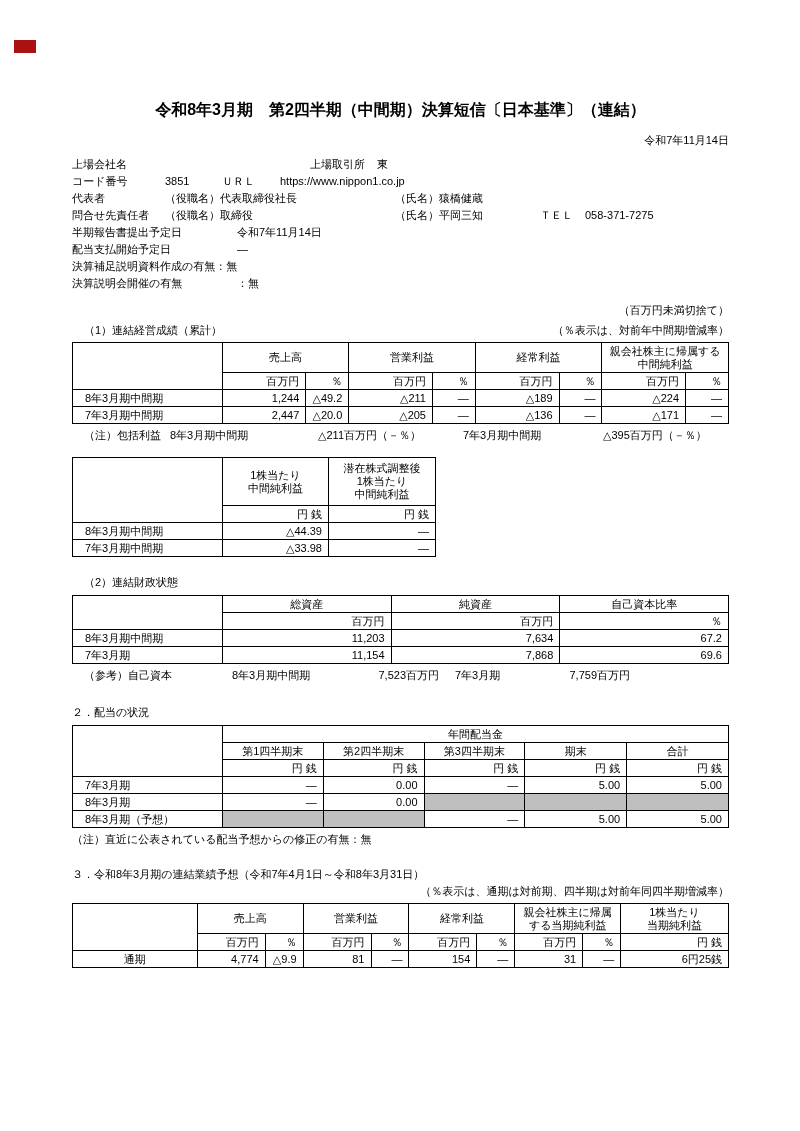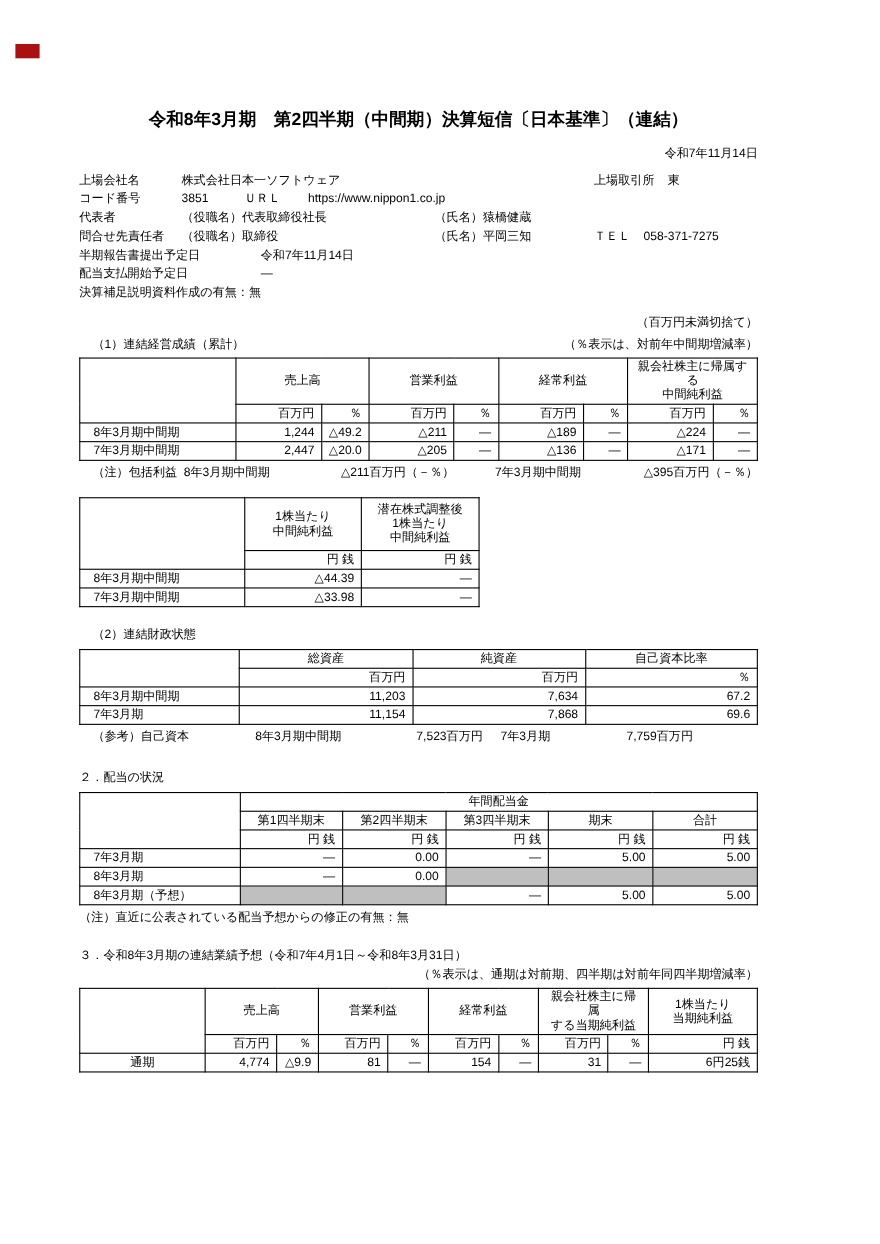--- a/index.html
+++ b/index.html
@@ -1,20 +1,20 @@
 <!DOCTYPE html>
 <html lang="ja" style="--grey_cell: #bfbfbf; --stamp: #aa1111;"><head>
 <meta charset="utf-8">
 <style>
   html,body{margin:0;padding:0}
   body{width:800px;height:1131px;background:#fff;color:#000;
        font-family:"Liberation Sans","DejaVu Sans",sans-serif;font-size:11px;
        position:relative;overflow:hidden}
   .stamp{position:absolute;left:14px;top:40px;width:22px;height:13px;background:var(--stamp,#a11)}
-  .content{padding:100px 111px 0 72px}
+  .content{padding:100px 71px 0 72px}
   .title{font-size:16px;font-weight:bold;text-align:center;margin:0;line-height:20px}
   .date-line{text-align:right;margin-top:13px;line-height:15px}
   .info{margin-top:8px}
   .irow{display:flex;line-height:17px;height:17px;white-space:nowrap}
   .irow span{display:inline-block}
   .w93{width:93px}.w230{width:230px}.w145{width:145px}.w165{width:165px}.w57{width:57px}.w58{width:58px}
   .ml12{margin-left:12px}
   .right{text-align:right}
   .note-r{text-align:right;margin-top:11px;line-height:15px}
   .sec-h{margin-top:8px;line-height:15px}
@@ -39,21 +39,20 @@
 <div class="stamp"></div>
 
 <div class="content">
 
   <h1 class="title">令和8年3月期　第2四半期（中間期）決算短信〔日本基準〕（連結）</h1>
   <div class="date-line">令和7年11月14日</div>
 
   <div class="info">
     <div class="irow">
       <span class="w93">上場会社名</span>
-      <span class="w230">株式会社日本一ソフトウェア</span>
       <span class="w145"></span>
       <span>上場取引所</span>
       <span class="ml12">東</span>
     </div>
     <div class="irow">
       <span class="w93">コード番号</span>
       <span class="w57">3851</span>
       <span class="w58">ＵＲＬ</span>
       <span>https://www.nippon1.co.jp</span>
     </div>
@@ -72,20 +71,24 @@
     <div class="irow">
       <span class="w165">半期報告書提出予定日</span>
       <span>令和7年11月14日</span>
     </div>
     <div class="irow">
       <span class="w165">配当支払開始予定日</span>
       <span>―</span>
     </div>
     <div class="irow">
       <span>決算補足説明資料作成の有無：無</span>
+    </div>
+    <div class="irow">
+      <span class="w165">決算説明会開催の有無</span>
+      <span>：無</span>
     </div>
   </div>
 
   <div class="note-r">（百万円未満切捨て）</div>
 
 
   <div class="sub-line">
     <span class="ind">（1）連結経営成績（累計）</span>
     <span>（％表示は、対前年中間期増減率）</span>
   </div>

